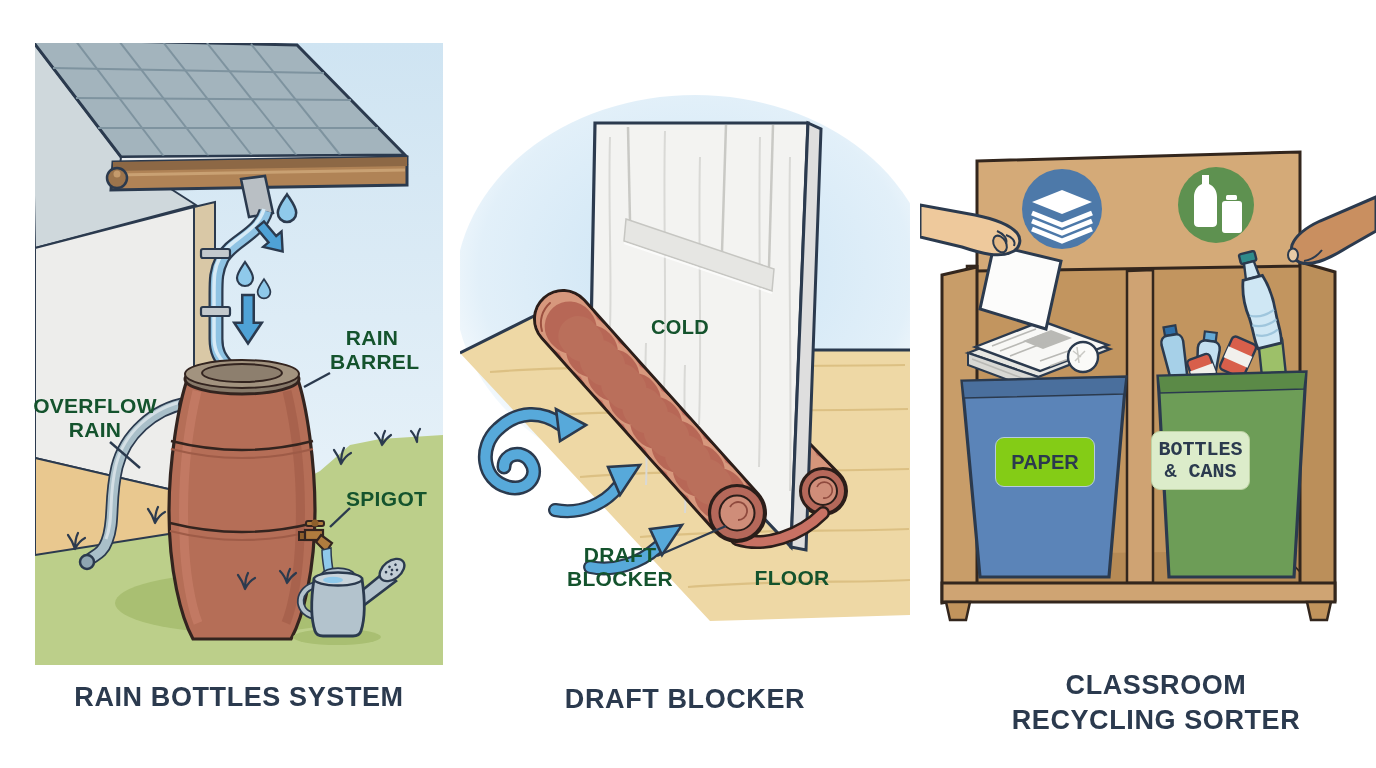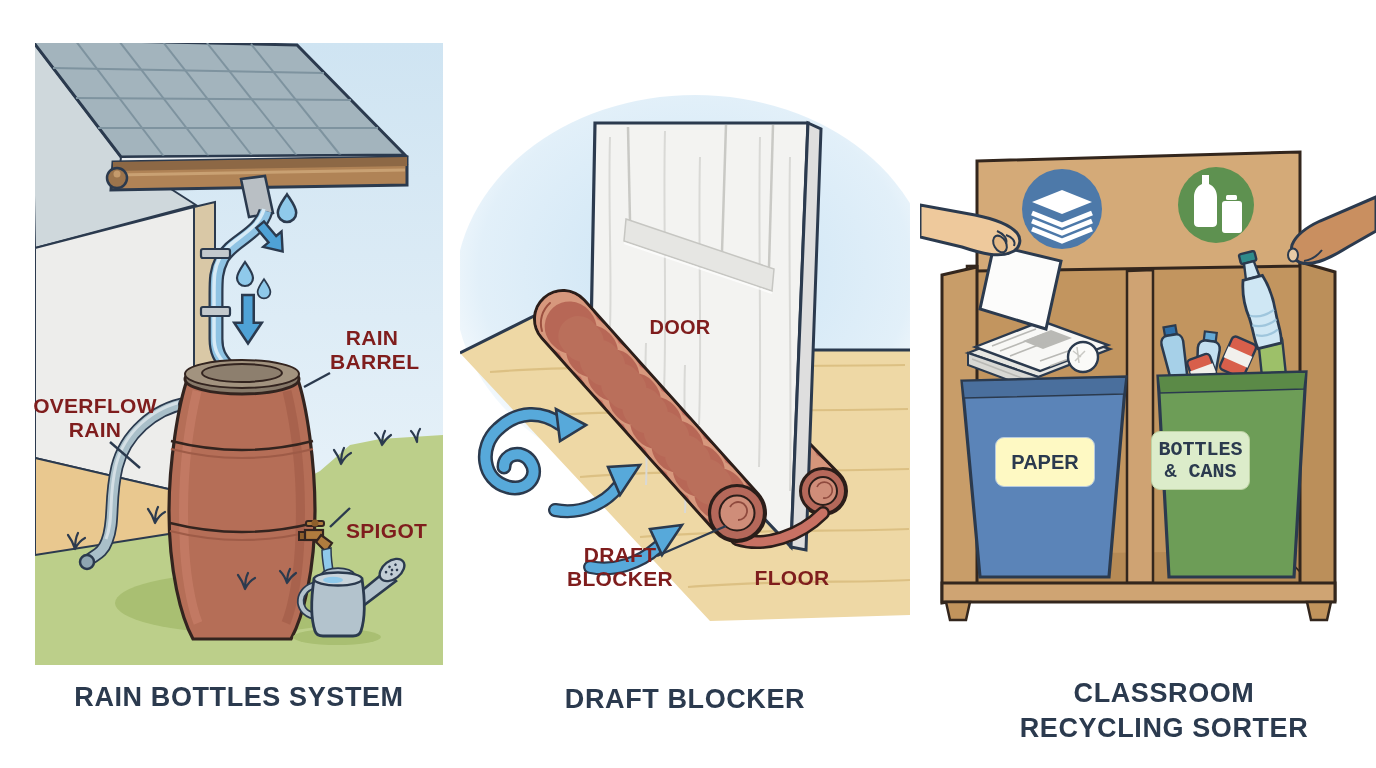--- a/index.html
+++ b/index.html
@@ -4,33 +4,33 @@
 <style>
   html,body{margin:0;padding:0;background:#ffffff;}
   #canvas{
     position:relative;width:1376px;height:768px;background:#ffffff;overflow:hidden;
     font-family:"Liberation Sans",sans-serif;
   }
   .panel{position:absolute;inset:0;}
   .illus{position:absolute;}
   .lbl{
     position:absolute;font-weight:bold;font-size:21px;line-height:1.12;
-    color:#7f1d1d;text-align:center;letter-spacing:.3px;white-space:normal;
+    color:#14532d;text-align:center;letter-spacing:.3px;white-space:normal;
   }
   .lbl.small{font-size:20px;}
   .ttl{
     position:absolute;font-weight:bold;font-size:27px;line-height:1.28;
     color:#2b3a4e;text-align:center;letter-spacing:.6px;
   }
   .bin-label{
     position:absolute;display:flex;align-items:center;justify-content:center;
     font-weight:bold;font-size:20px;color:#2b3a4e;text-align:center;line-height:1.1;
     border-radius:9px;
   }
-  .bin-label.paper{background:#fef9c3;border:1.5px solid #b7cbdf;text-align:center;}
+  .bin-label.paper{background:#84cc16;border:1.5px solid #b7cbdf;text-align:center;}
   .bin-label.cans{background:#dcecca;border:1.5px solid #bed3a4;}
 </style>
 </head>
 <body>
 
 <div id="canvas">
 
   <section class="panel">
     <svg class="illus" style="left:35px;top:43px" width="408" height="622" viewBox="0 0 408 622">
       <defs>
@@ -160,21 +160,21 @@
       </g>
 
       <g stroke="#2b3a4e" stroke-width="2.4">
         <line x1="75" y1="399" x2="105" y2="425"></line>
         <line x1="295" y1="330" x2="269" y2="344"></line>
         <line x1="315" y1="465" x2="295" y2="484"></line>
       </g>
     </svg>
     <div class="lbl" style="left:30px;top:394px;width:130px;">OVERFLOW RAIN</div>
     <div class="lbl" style="left:330px;top:326px;width:84px;">RAIN BARREL</div>
-    <div class="lbl" style="left:346px;top:487px;width:80px;margin-top:32px;">SPIGOT</div>
+    <div class="lbl" style="left:346px;top:487px;width:80px;">SPIGOT</div>
     <h2 class="ttl" style="left:35px;top:680px;width:408px;margin:0;">RAIN BOTTLES SYSTEM</h2>
   </section>
 
   <section class="panel">
     <svg class="illus" style="left:460px;top:95px" width="450" height="555" viewBox="0 0 450 555">
       <defs>
         <radialGradient id="p2glow" cx="0.5" cy="0.45" r="0.6">
           <stop offset="0" stop-color="#cae3f4"></stop>
           <stop offset="0.75" stop-color="#cae3f4" stop-opacity="0.55"></stop>
           <stop offset="1" stop-color="#cae3f4" stop-opacity="0"></stop>
@@ -253,21 +253,21 @@
         <path d="M 95,415 C 122,420 145,408 158,392" fill="none" stroke="#57a9da" stroke-width="9.5" stroke-linecap="round"></path>
         <polygon points="180,370 148,372 160,400" fill="#57a9da" stroke="#2b3a4e" stroke-width="2.6"></polygon>
       </g>
       <g>
         <path d="M 130,472 C 155,477 180,468 198,452" fill="none" stroke="#2b3a4e" stroke-width="14" stroke-linecap="round"></path>
         <path d="M 130,472 C 155,477 180,468 198,452" fill="none" stroke="#57a9da" stroke-width="9.5" stroke-linecap="round"></path>
         <polygon points="222,430 190,434 202,460" fill="#57a9da" stroke="#2b3a4e" stroke-width="2.6"></polygon>
       </g>
       <line x1="197" y1="461" x2="266" y2="431" stroke="#2b3a4e" stroke-width="2.4"></line>
     </svg>
-    <div class="lbl small" style="left:632px;top:316px;width:96px;">DOOR</div>
+    <div class="lbl small" style="left:632px;top:316px;width:96px;">COLD</div>
     <div class="lbl" style="left:548px;top:543px;width:144px;">DRAFT BLOCKER</div>
     <div class="lbl" style="left:744px;top:566px;width:96px;">FLOOR</div>
     <h2 class="ttl" style="left:460px;top:682px;width:450px;margin:0;">DRAFT BLOCKER</h2>
   </section>
 
   <section class="panel">
     <svg class="illus" style="left:920px;top:145px" width="456" height="495" viewBox="0 0 456 495">
 
       <polygon points="47,121 390,116 390,438 47,438" fill="#c2955f" stroke="#33261d" stroke-width="2.5"></polygon>
       <polygon points="47,410 390,405 390,438 47,438" fill="#b68a55"></polygon>
@@ -366,16 +366,16 @@
         <ellipse cx="373" cy="110" rx="5" ry="6.5" fill="#e8cba6" stroke="#2b3a4e" stroke-width="2"></ellipse>
         <path d="M 384,116 c 8,-1 14,-6 18,-11" stroke="#2b3a4e" stroke-width="2" fill="none"></path>
       </g>
     </svg>
     <div class="bin-label paper" style="left:995px;top:437px;width:98px;height:48px;">
       <span>PAPER</span>
     </div>
     <div class="bin-label cans" style="left:1151px;top:431px;width:97px;height:57px;font-family:Liberation Mono, monospace;">
       <span>BOTTLES &amp; CANS</span>
     </div>
-    <h2 class="ttl" style="left:988px;top:660px;width:320px;margin:16px;">CLASSROOM RECYCLING SORTER</h2>
+    <h2 class="ttl" style="left:988px;top:660px;width:320px;margin:8px;">CLASSROOM RECYCLING SORTER</h2>
   </section>
 
 </div>
 
 </body></html>

